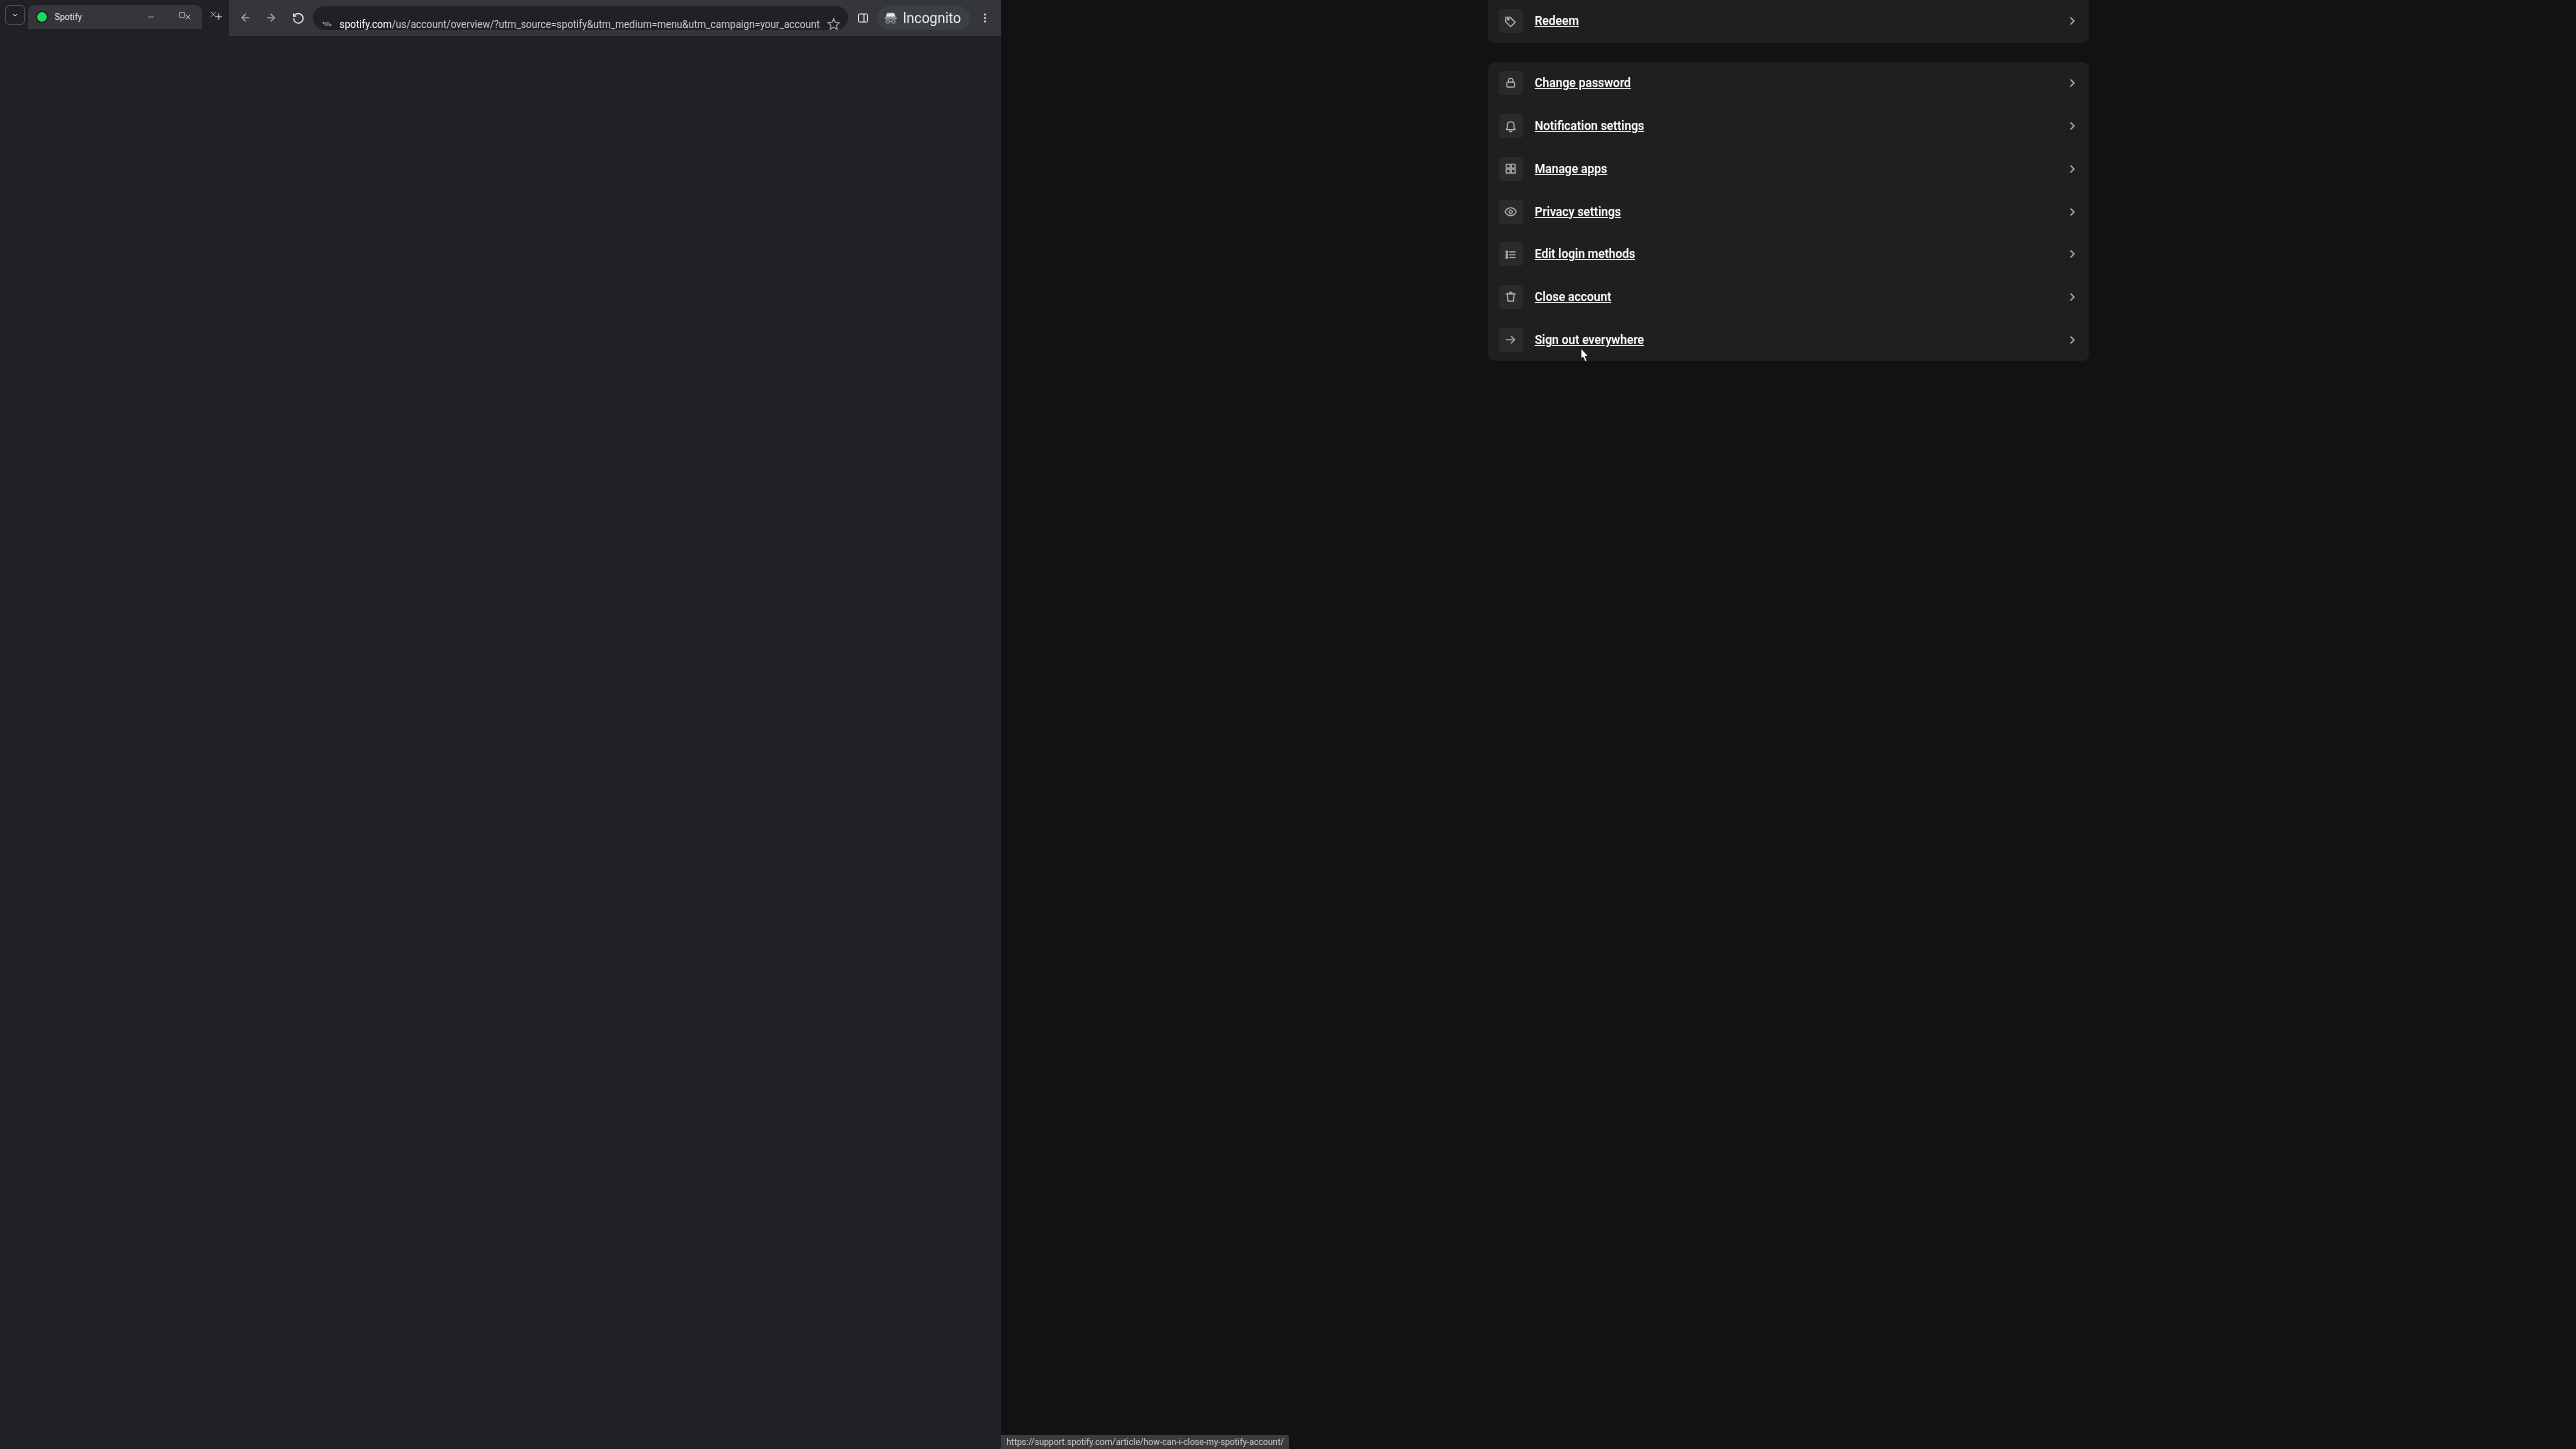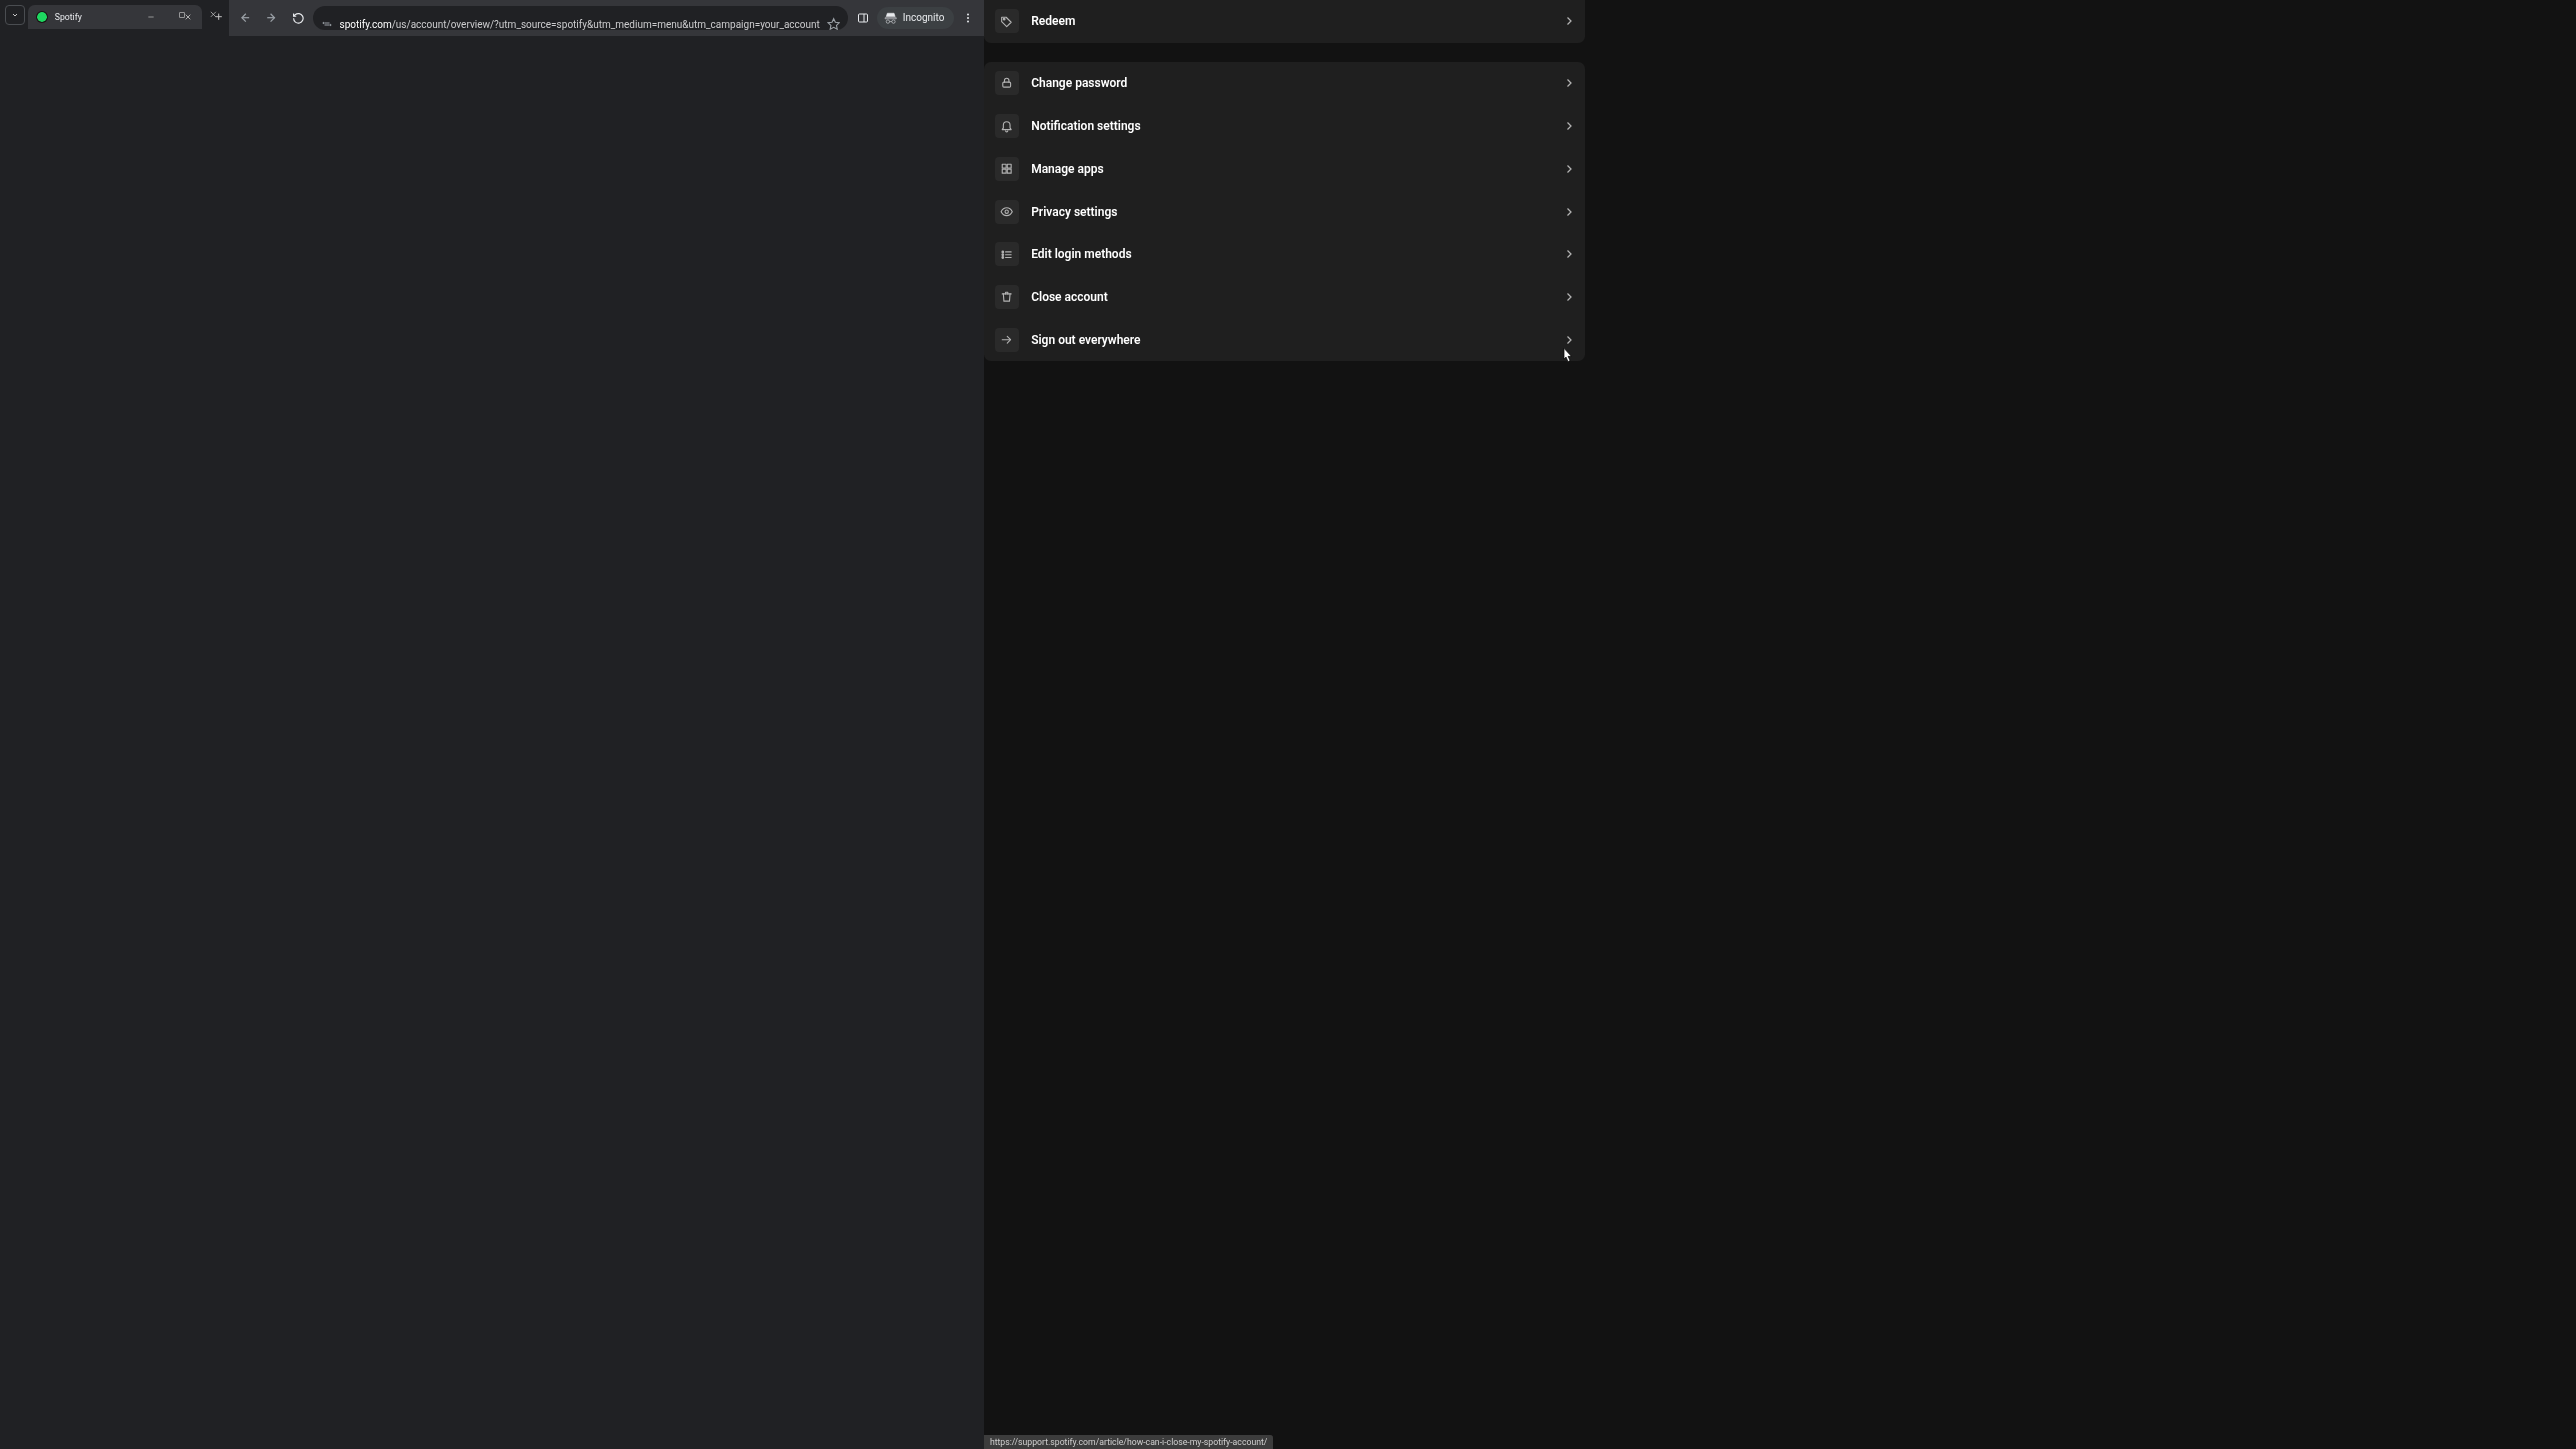--- a/index.html
+++ b/index.html
@@ -102,21 +102,21 @@
   }
   .omnibox .site-info{color:#9aa0a6;display:flex;align-items:center;}
   .omnibox .url { flex:1; white-space:nowrap; overflow:hidden; color:#ccccce;}
   .omnibox .url .host { color:#ffffff; }
   .omnibox .star{color:#9aa0a6;}
   .incognito {
     display:flex;align-items:center;gap:5.4px;
     background:#3c4043;
     border-radius:12px;
     padding:4px 9.4px 4px 6.7px;
-    font-size:10px;
+    font-size:14px;
     color:#e8eaed;
   }
 
   
   .viewport {
     flex:1;
     background:#121212;
     position:relative;
     overflow:hidden;
   }
@@ -124,22 +124,23 @@
     position:absolute; inset:0;
     overflow-y:scroll;
   }
   
   .page-scroll::-webkit-scrollbar { width:10.7px; background:#2b2b2b; }
   .page-scroll::-webkit-scrollbar-thumb { background:#5a5a5a; }
   .page-scroll::-webkit-scrollbar-button { height:10.7px; background:#2b2b2b; }
 
   .page-inner {
     width: 100%;
-    display:flex; 
+    display:flex; justify-content:center;
     padding-bottom: 268px; 
+    text-decoration: underline;
   }
   .content-column { width: 601px; }
 
   .card {
     background:#1f1f1f;
     border-radius:6.7px;
     margin-bottom:19px;
     overflow:hidden;
   }
   .card.top-cut { border-top-left-radius:0; border-top-right-radius:0; }

